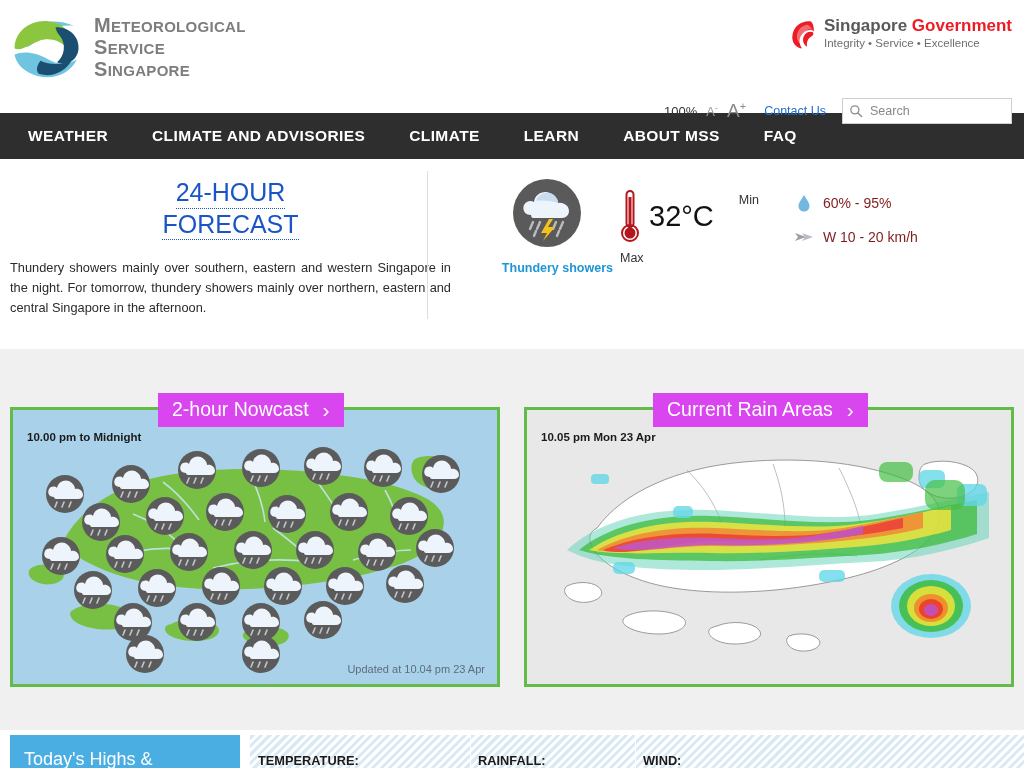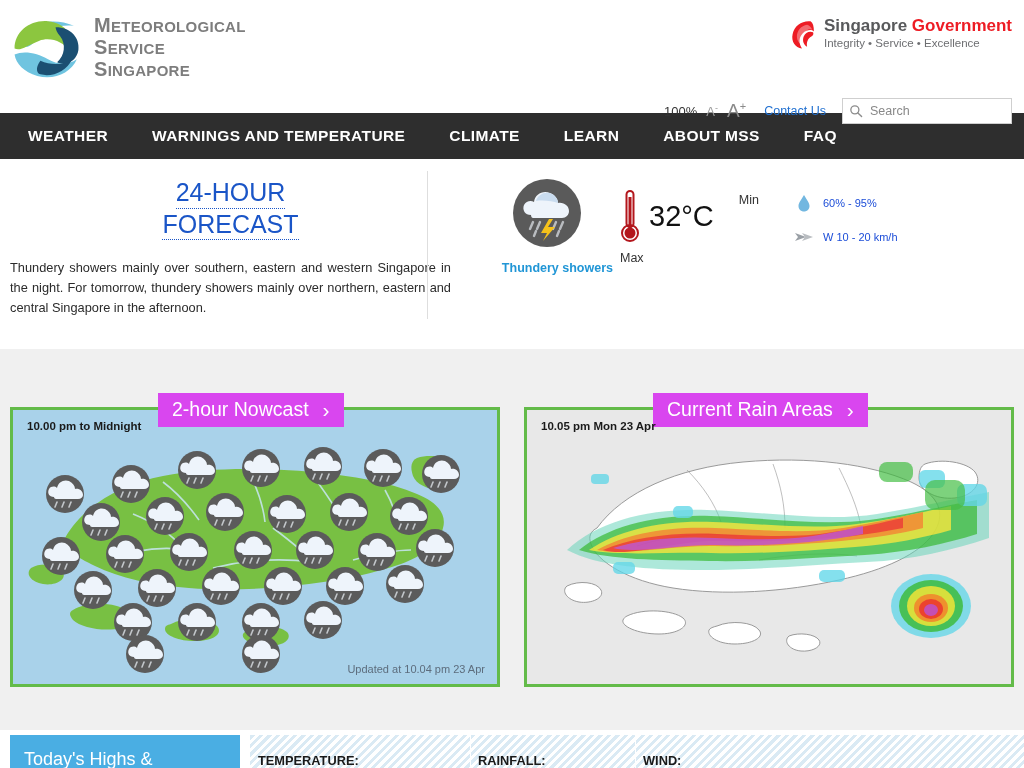--- a/index.html
+++ b/index.html
@@ -67,35 +67,35 @@
   .thermo { width: 22px; height: 58px; flex: 0 0 22px; }
   .temp-stack { margin-left: 8px; }
   .temp-val { font-size: 29px; color: #111; line-height: 1; }
   .temp-wrap { display: flex; flex-direction: column; align-items: flex-start; }
   .temp-row { display: flex; align-items: center; }
   .temp-cap-row { font-size: 12.5px; color: #333; margin-top: 6px; margin-left: 1px; }
 
   .meta-group { margin-left: 10px; padding-top: 22px; }
   .meta-row { display: flex; align-items: center; margin-bottom: 14px; }
   .meta-ico { width: 22px; height: 20px; flex: 0 0 22px; margin-right: 8px; }
-  .meta-txt { font-size: 11px; color: #1d4ed8; white-space: nowrap; }
+  .meta-txt { font-size: 14px; color: #7f1d1d; white-space: nowrap; }
 
   
   .maps { background: #f0f0f0; height: 381px; position: relative; }
   .map-card { position: absolute; border: 3px solid #63bb49; background: #fff; }
   .map-card.nowcast { left: 10px; top: 58px; width: 490px; height: 280px; }
   .map-card.radar { left: 524px; top: 58px; width: 490px; height: 627px; height: 280px; }
   .map-tab { position: absolute; top: 0; transform: translateY(-50%);
              background: #d946ef; color: #fff; font-size: 19.5px; padding: 5px 14px 6px 14px;
              display: flex; align-items: center; cursor: pointer; white-space: nowrap; }
   .map-tab .chev { margin-left: 14px; font-size: 21px; line-height: 1; font-weight: 300; }
   .map-tab.t1 { left: 145px; }
   .map-tab.t2 { left: 126px; }
   .map-inner { position: absolute; inset: 0; overflow: hidden; }
-  .map-stamp { position: absolute; left: 14px; top: 10px; font-size: 11.5px; font-weight: bold; color: #1a1a1a; z-index: 4; }
+  .map-stamp { position: absolute; left: 14px; top: 21px; font-size: 11.5px; font-weight: bold; color: #1a1a1a; z-index: 4; }
   .map-updated { position: absolute; right: 12px; bottom: 9px; font-size: 11px; color: #5d6d7d; z-index: 4; }
 
   
   .bottom { position: absolute; left: 0; top: 730px; width: 1024px; height: 38px; background: #fff; }
   .bot-blue { position: absolute; left: 10px; top: 5px; width: 230px; height: 33px; background: #4aaee3;
               color: #fff; font-size: 18px; padding: 14px 0 0 14px; overflow: hidden; }
   .bot-stripes { position: absolute; left: 250px; top: 5px; width: 774px; height: 33px;
                  background: repeating-linear-gradient(-45deg, #ffffff 0 3px, #daeaf4 3px 6px); }
   .bot-col { position: absolute; top: 5px; height: 33px; padding-top: 18px; font-size: 12.8px;
              font-weight: bold; color: #1a1a1a; }
@@ -155,21 +155,21 @@
           <circle cx="6.7" cy="6.7" r="4.6" fill="none" stroke="#8c8c8c" stroke-width="1.5"></circle>
           <line x1="10.2" y1="10.2" x2="14.4" y2="14.4" stroke="#8c8c8c" stroke-width="1.6" stroke-linecap="round"></line>
         </svg>
         <input type="text" placeholder="Search" value="" style="">
       </div>
     </div>
   </div>
 
   <div class="nav">
     <div class="nav-item">WEATHER</div>
-    <div class="nav-item">WARNINGS AND TEMPERATURE</div>
+    <div class="nav-item">CLIMATE AND ADVISORIES</div>
     <div class="nav-item">CLIMATE</div>
     <div class="nav-item">LEARN</div>
     <div class="nav-item">ABOUT MSS</div>
     <div class="nav-item">FAQ</div>
   </div>
 
   <div class="forecast">
     <div class="fc-left">
       <div class="fc-title">
         <span>24-HOUR</span><br>

